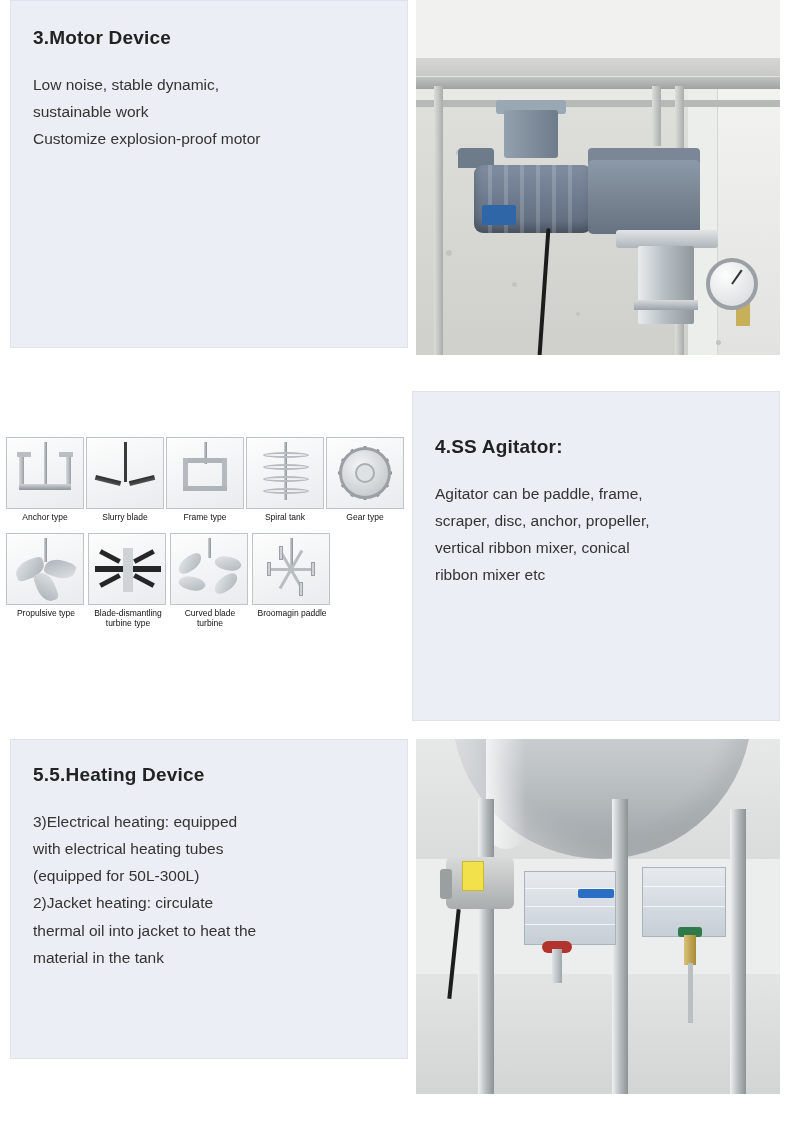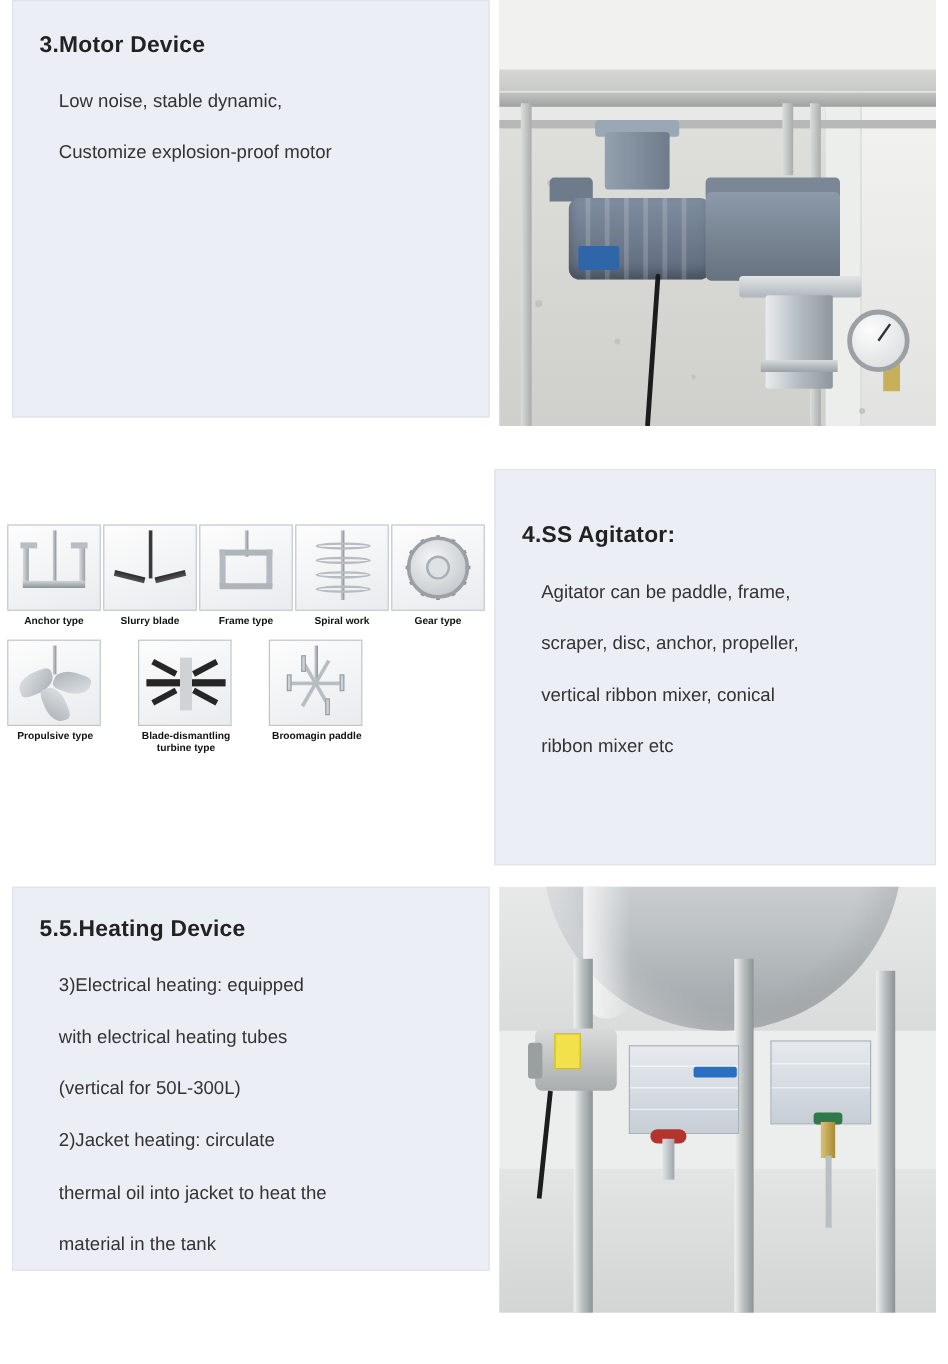--- a/index.html
+++ b/index.html
@@ -21,21 +21,21 @@
     padding: 26px 22px 20px 22px;
   }
   .textcard h2 {
     margin: 0 0 22px 0;
     font-size: 19px;
     font-weight: bold;
     color: #222;
     letter-spacing: .2px;
   }
   .textcard p {
-    margin: 16px;
+    margin: 0;
     font-size: 15.5px;
     line-height: 1.75;
     color: #333;
   }
 
   
   .sec1 { height: 355px; }
   .sec1 .left { width: 416px; padding: 0 8px 0 10px; }
   .sec1 .textcard { height: 348px; }
   .sec1 .right { width: 364px; position: relative; }
@@ -98,21 +98,21 @@
   .grid-row { display: flex; }
   .tile { width: 80px; margin-right: 2px; text-align: center; }
   .tile .thumb {
     width: 78px; height: 72px;
     background: linear-gradient(160deg,#fdfdfd,#e9ebee);
     border: 1px solid #bfc4cc;
     position: relative; overflow: hidden;
   }
   .tile .cap {
     font-size: 8.5px; color: #111; line-height: 1.25;
-    padding: 3px 1px 6px 1px; font-family: "Liberation Sans", sans-serif; font-weight: bold;
+    padding: 3px 1px 6px 1px; font-family: "Liberation Sans", sans-serif;
   }
   .tile.tall .cap { line-height: 1.2; }
 
   
   .sh { position:absolute; background:#8f969c; }
   .shaft { left:49%; top:4px; width:3px; height:42px; background:linear-gradient(90deg,#cfd3d6,#8b9197); }
   .anchor-l, .anchor-r { width:5px; height:32px; top:16px; background:linear-gradient(90deg,#d8dcdf,#9aa0a5); }
   .anchor-l { left:12px; } .anchor-r { right:12px; }
   .anchor-b { left:12px; right:12px; top:46px; height:6px; background:linear-gradient(#cfd4d8,#8d9398); width:auto; }
   .hook-l,.hook-r{ width:14px;height:5px;top:14px;background:#b8bec3; }
@@ -182,20 +182,21 @@
 </head>
 <body>
 
 <div class="page">
 
   <div class="section sec1">
     <div class="left">
       <div class="textcard">
         <h2>3.Motor Device</h2>
         <p>Low noise, stable dynamic,</p>
+        <p>sustainable work</p>
         <p>Customize explosion-proof motor</p>
       </div>
     </div>
     <div class="right">
       <div class="photo">
         <div class="p1-bg"></div>
         <div class="p1-wallupper"></div>
         <div class="p1-wall"></div>
         <div class="p1-panelR"></div>
         <div class="p1-panelR2"></div>
@@ -278,39 +279,39 @@
           </div>
 
           <div class="tile">
             <div class="thumb">
               <div class="sh shaft" style="height:58px;"></div>
               <div class="spiral" style="top:14px;"></div>
               <div class="spiral" style="top:26px;"></div>
               <div class="spiral" style="top:38px;"></div>
               <div class="spiral" style="top:50px;"></div>
             </div>
-            <div class="cap">Spiral work</div>
+            <div class="cap">Spiral tank</div>
           </div>
 
           <div class="tile">
             <div class="thumb">
               <div class="gear-tooth" style="transform:translate(-50%,-50%) rotate(0deg);"></div>
               <div class="gear-tooth" style="transform:translate(-50%,-50%) rotate(30deg);"></div>
               <div class="gear-tooth" style="transform:translate(-50%,-50%) rotate(60deg);"></div>
               <div class="gear-tooth" style="transform:translate(-50%,-50%) rotate(90deg);"></div>
               <div class="gear-tooth" style="transform:translate(-50%,-50%) rotate(120deg);"></div>
               <div class="gear-tooth" style="transform:translate(-50%,-50%) rotate(150deg);"></div>
               <div class="gear-disc"></div>
               <div class="gear-hub"></div>
             </div>
             <div class="cap">Gear type</div>
           </div>
         </div>
 
-        <div class="grid-row" style="margin-top:4px;gap:27px;">
+        <div class="grid-row" style="margin-top:4px;">
           <div class="tile tall">
             <div class="thumb">
               <div class="sh shaft" style="height:24px;"></div>
               <div class="prop-b" style="left:8px; top:26px; transform:rotate(-20deg);"></div>
               <div class="prop-b" style="right:8px; top:26px; transform:rotate(200deg);"></div>
               <div class="prop-b" style="left:24px; top:44px; transform:rotate(70deg);"></div>
             </div>
             <div class="cap">Propulsive type</div>
           </div>
 
@@ -319,20 +320,30 @@
               <div class="blk-bar" style="left:6px; top:32px; width:66px; height:6px;"></div>
               <div class="blk-bar" style="left:10px; top:20px; width:22px; height:5px; transform:rotate(28deg);"></div>
               <div class="blk-bar" style="right:10px; top:20px; width:22px; height:5px; transform:rotate(-28deg);"></div>
               <div class="blk-bar" style="left:10px; top:44px; width:22px; height:5px; transform:rotate(-28deg);"></div>
               <div class="blk-bar" style="right:10px; top:44px; width:22px; height:5px; transform:rotate(28deg);"></div>
               <div class="sh" style="left:34px; top:14px; width:10px; height:44px; background:#cfd3d6;"></div>
             </div>
             <div class="cap">Blade-dismantling turbine type</div>
           </div>
 
+          <div class="tile tall">
+            <div class="thumb">
+              <div class="sh shaft" style="height:20px;"></div>
+              <div class="curve-b" style="left:6px;  top:22px; transform:rotate(-25deg);"></div>
+              <div class="curve-b" style="right:6px; top:22px; transform:rotate(25deg);"></div>
+              <div class="curve-b" style="left:8px;  top:42px; transform:rotate(25deg);"></div>
+              <div class="curve-b" style="right:8px; top:42px; transform:rotate(-25deg);"></div>
+            </div>
+            <div class="cap">Curved blade turbine</div>
+          </div>
 
           <div class="tile tall">
             <div class="thumb">
               <div class="sh shaft" style="height:28px;"></div>
               <div class="broom-s" style="left:38px; top:34px; transform:rotate(0deg);"></div>
               <div class="broom-s" style="left:38px; top:34px; transform:rotate(60deg);"></div>
               <div class="broom-s" style="left:38px; top:34px; transform:rotate(120deg);"></div>
               <div class="broom-s" style="left:38px; top:34px; transform:rotate(180deg);"></div>
               <div class="broom-s" style="left:38px; top:34px; transform:rotate(240deg);"></div>
               <div class="broom-s" style="left:38px; top:34px; transform:rotate(300deg);"></div>
@@ -361,21 +372,21 @@
   </div>
 
   <div class="gap"></div>
 
   <div class="section sec3">
     <div class="left">
       <div class="textcard">
         <h2>5.5.Heating Device</h2>
         <p>3)Electrical heating: equipped</p>
         <p>with electrical heating tubes</p>
-        <p>(vertical for 50L-300L)</p>
+        <p>(equipped for 50L-300L)</p>
         <p>2)Jacket heating: circulate</p>
         <p>thermal oil into jacket to heat the</p>
         <p>material in the tank</p>
       </div>
     </div>
     <div class="right">
       <div class="photo">
         <div class="p3-bg"></div>
         <div class="p3-wall"></div>
         <div class="p3-floor"></div>

